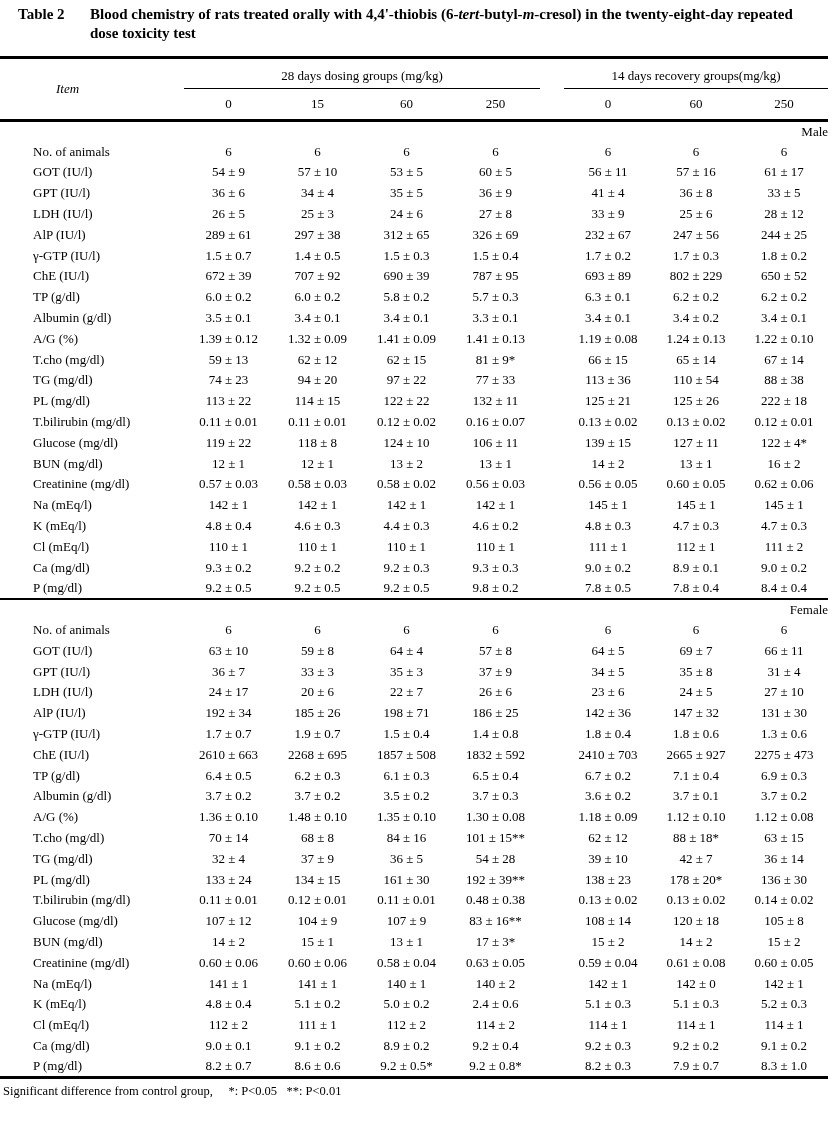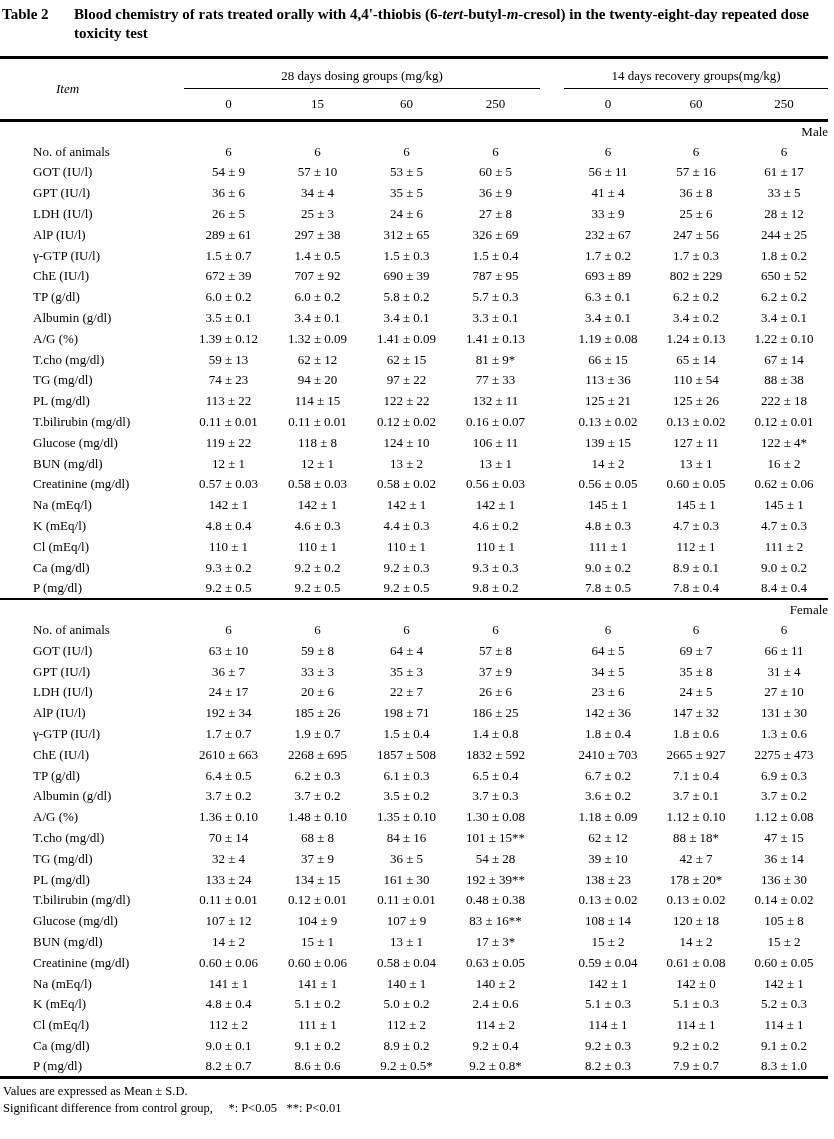--- a/index.html
+++ b/index.html
@@ -4,21 +4,21 @@
 <style>
   * { margin: 0; padding: 0; box-sizing: border-box; }
   html, body {
     width: 834px; height: 1139px;
     background: #ffffff; color: #000000;
     font-family: "Liberation Serif", serif;
     overflow: hidden;
   }
   .title-block {
     display: flex;
-    padding: 5px 10px 0 2px;
+    padding: 5px 10px 0 18px;
     font-weight: bold;
     font-size: 15px;
     line-height: 19px;
   }
   .title-label { flex: 0 0 72px; }
   .title-text { flex: 1; }
   .title-text i { font-style: italic; }
 
   table.main {
     width: 828px;
@@ -478,21 +478,21 @@
       </tr>
       <tr>
         <td class="item-cell">T.cho (mg/dl)</td>
         <td class="val-cell">70 ± 14</td>
         <td class="val-cell">68 ± 8</td>
         <td class="val-cell">84 ± 16</td>
         <td class="val-cell">101 ± 15**</td>
         <td></td>
         <td class="val-cell">62 ± 12</td>
         <td class="val-cell">88 ± 18*</td>
-        <td class="val-cell">47 ± 15</td>
+        <td class="val-cell">63 ± 15</td>
       </tr>
       <tr>
         <td class="item-cell">TG (mg/dl)</td>
         <td class="val-cell">32 ± 4</td>
         <td class="val-cell">37 ± 9</td>
         <td class="val-cell">36 ± 5</td>
         <td class="val-cell">54 ± 28</td>
         <td></td>
         <td class="val-cell">39 ± 10</td>
         <td class="val-cell">42 ± 7</td>
@@ -605,15 +605,14 @@
         <td class="val-cell">9.2 ± 0.8*</td>
         <td></td>
         <td class="val-cell">8.2 ± 0.3</td>
         <td class="val-cell">7.9 ± 0.7</td>
         <td class="val-cell">8.3 ± 1.0</td>
       </tr>
     </tbody>
 </table>
 
 <div class="footer">
-  <div class="line">Values are expressed as Mean ± S.D.</div>
   <div class="line">Significant difference from control group,     *: P&lt;0.05   **: P&lt;0.01</div>
 </div>
 
 </body></html>

